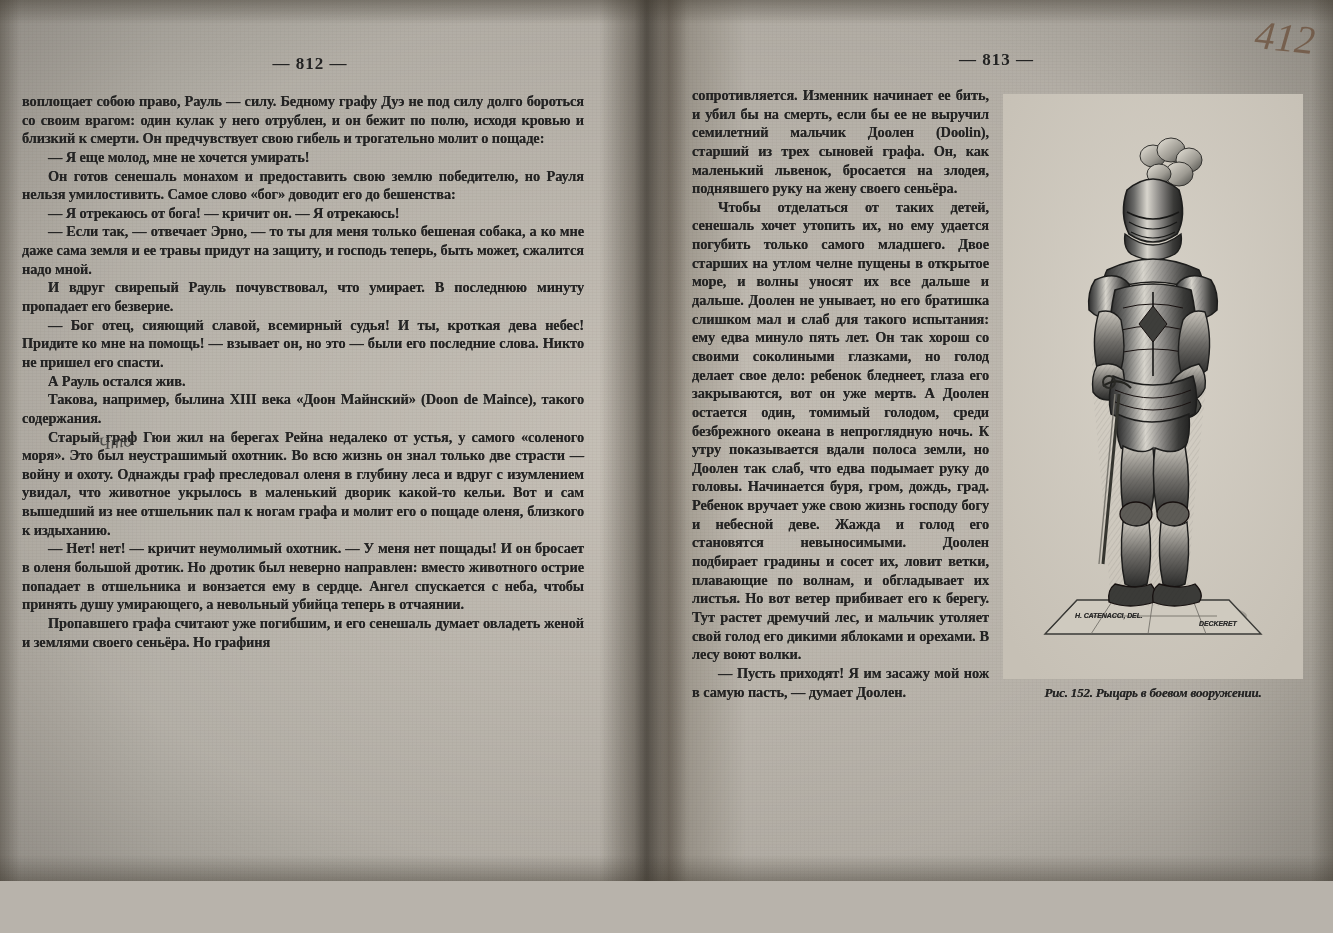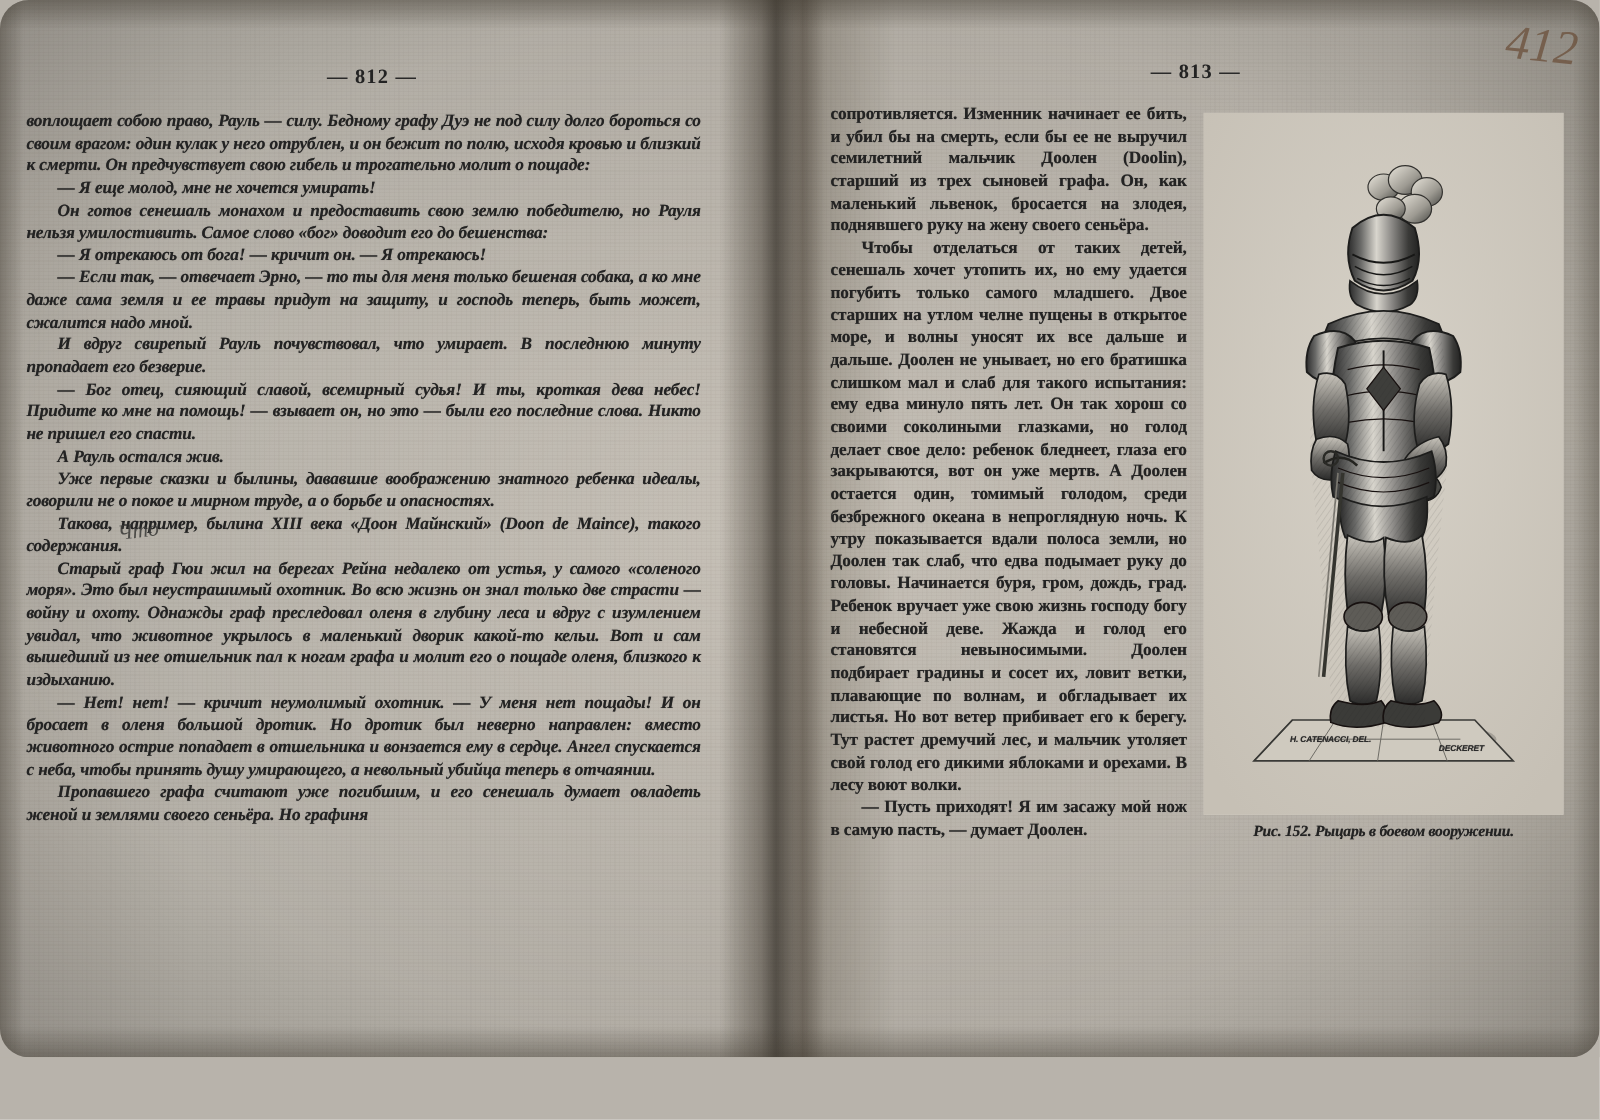--- a/index.html
+++ b/index.html
@@ -10,21 +10,20 @@
   .page {
     position: relative;
     width: 1333px;
     height: 881px;
     overflow: hidden;
     background:
       radial-gradient(ellipse at 50% 50%, rgba(0,0,0,0.06) 0%, rgba(0,0,0,0.16) 70%, rgba(0,0,0,0.30) 100%),
       linear-gradient(90deg, #cfc9bf 0%, #d6d1c7 12%, #d3cdc3 45%, #a79f93 49.5%, #8e8579 50.2%, #b3aca0 51.5%, #d2ccc2 56%, #d6d0c6 88%, #c8c2b7 100%);
     font-family: "Liberation Serif", serif;
     color: #232323;
-    border-radius: 24px;
   }
   
   .page::before {
     content: "";
     position: absolute;
     inset: 0;
     pointer-events: none;
     background-image:
       repeating-linear-gradient(0deg, rgba(120,110,95,0.05) 0px, rgba(120,110,95,0.05) 1px, rgba(255,255,255,0.0) 1px, rgba(255,255,255,0.0) 3px),
       repeating-linear-gradient(90deg, rgba(120,110,95,0.04) 0px, rgba(120,110,95,0.04) 1px, rgba(255,255,255,0.0) 1px, rgba(255,255,255,0.0) 4px);
@@ -61,21 +60,20 @@
   .body-text {
     font-size: 14.4px;
     line-height: 1.295;
     text-align: justify;
     font-weight: bold;
     letter-spacing: -0.1px;
     text-shadow: 0 0 0.6px rgba(0,0,0,0.55);
   }
   .col-left .body-text {
     margin: 18px 36px 0 22px;
-    font-style: italic;
   }
   .col-right .body-text {
     margin: 16px 30px 0 32px;
   }
   .body-text p {
     margin: 0;
     text-indent: 26px;
   }
   .body-text p.noindent { text-indent: 0; }
 
@@ -163,21 +161,20 @@
     <div class="folio">— 812 —</div>
     <div class="body-text">
       <p class="noindent">воплощает собою право, Рауль — силу. Бедному графу Дуэ не под силу долго бороться со своим врагом: один кулак у него отрублен, и он бежит по полю, исходя кровью и близкий к смерти. Он предчувствует свою гибель и трогательно молит о пощаде:</p>
       <p>— Я еще молод, мне не хочется умирать!</p>
       <p>Он готов сенешаль монахом и предоставить свою землю победителю, но Рауля нельзя умилостивить. Самое слово «бог» доводит его до бешенства:</p>
       <p>— Я отрекаюсь от бога! — кричит он. — Я отрекаюсь!</p>
       <p>— Если так, — отвечает Эрно, — то ты для меня только бешеная собака, а ко мне даже сама земля и ее травы придут на защиту, и господь теперь, быть может, сжалится надо мной.</p>
       <p>И вдруг свирепый Рауль почувствовал, что умирает. В последнюю минуту пропадает его безверие.</p>
       <p>— Бог отец, сияющий славой, всемирный судья! И ты, кроткая дева небес! Придите ко мне на помощь! — взывает он, но это — были его последние слова. Никто не пришел его спасти.</p>
       <p>А Рауль остался жив.</p>
-      <p>Уже первые сказки и былины, дававшие воображению знатного ребенка идеалы, говорили не о покое и мирном труде, а о борьбе и опасностях.</p>
       <p>Такова, например, былина XIII века «Доон Майнский» (Doon de Mаince), такого содержания.</p>
       <p>Старый граф Гюи жил на берегах Рейна недалеко от устья, у самого «соленого моря». Это был неустрашимый охотник. Во всю жизнь он знал только две страсти — войну и охоту. Однажды граф преследовал оленя в глубину леса и вдруг с изумлением увидал, что животное укрылось в маленький дворик какой-то кельи. Вот и сам вышедший из нее отшельник пал к ногам графа и молит его о пощаде оленя, близкого к издыханию.</p>
       <p>— Нет! нет! — кричит неумолимый охотник. — У меня нет пощады! И он бросает в оленя большой дротик. Но дротик был неверно направлен: вместо животного острие попадает в отшельника и вонзается ему в сердце. Ангел спускается с неба, чтобы принять душу умирающего, а невольный убийца теперь в отчаянии.</p>
       <p>Пропавшего графа считают уже погибшим, и его сенешаль думает овладеть женой и землями своего сеньёра. Но графиня</p>
     </div>
     <div class="hand-note hand-note-1">Что</div>
   </div>
 
   <div class="col col-right">
     <div class="folio">— 813 —</div>

